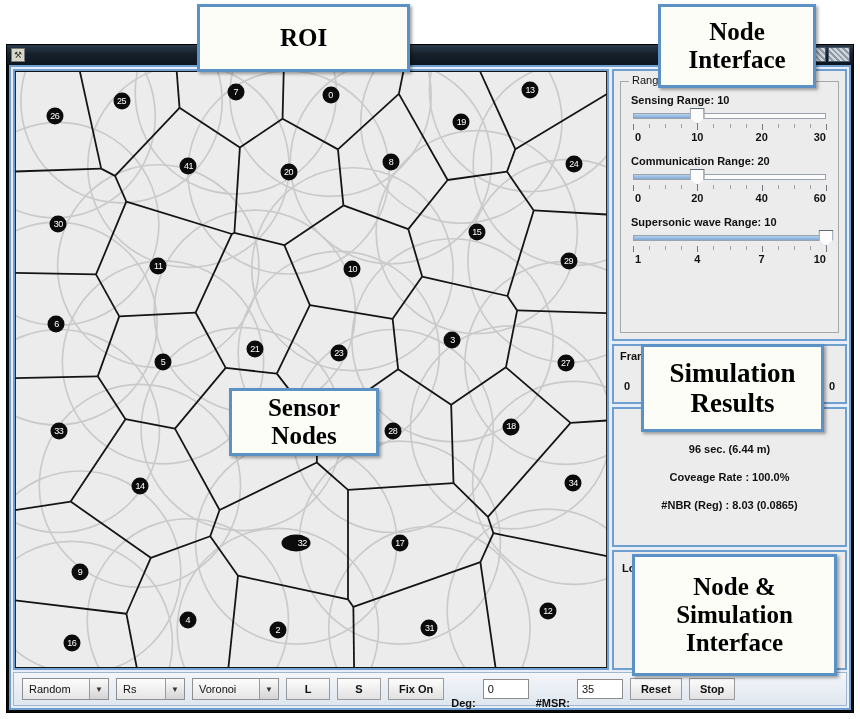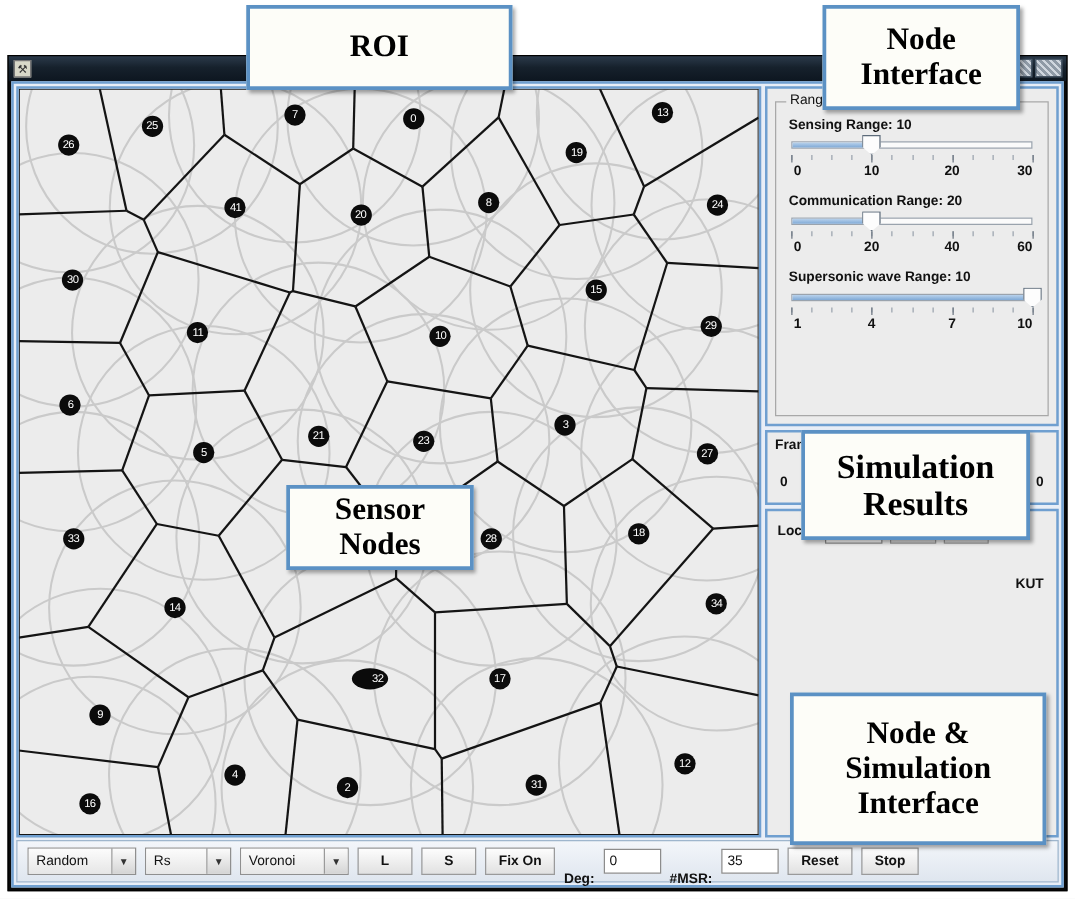--- a/index.html
+++ b/index.html
@@ -588,20 +588,25 @@
           <div class="panel fd-panel">
             <div class="fd-inner">
               <div class="fd-label">Frame Delay(ms): 100.0</div>
               <div class="fd-ticklabels">
                 <div class="tick-label" style="left:4px;transform:none;">0</div>
                 <div class="tick-label" style="right:4px;left:auto;transform:none;">0</div>
               </div>
             </div>
           </div>
 
+          <div class="panel results">
+            <div class="res-line">96 sec. (6.44 m)</div>
+            <div class="res-line">Coveage Rate :  100.0%</div>
+            <div class="res-line">#NBR (Reg) :  8.03 (0.0865)</div>
+          </div>
 
           <div class="panel nsi">
             <div class="nsi-row">
               <div class="nsi-lab">Local:</div>
               <div class="txtfield"></div>
               <div class="btn">Ok</div>
               <div class="btn">All</div>
             </div>
             <div class="kut">KUT</div>
           </div>

